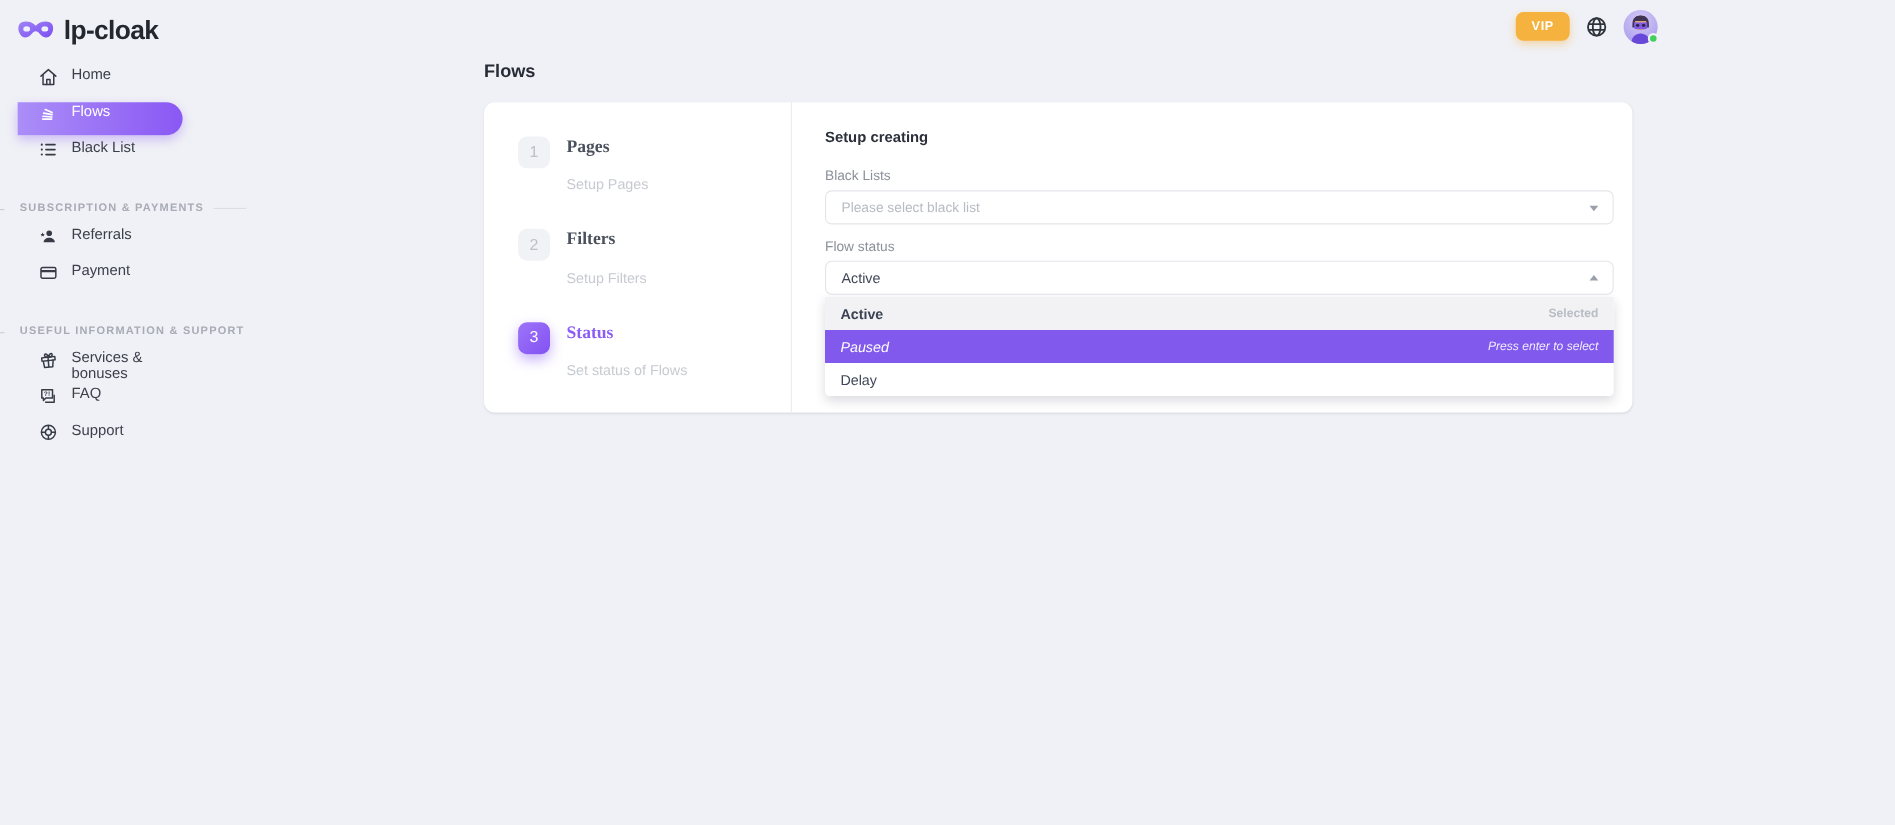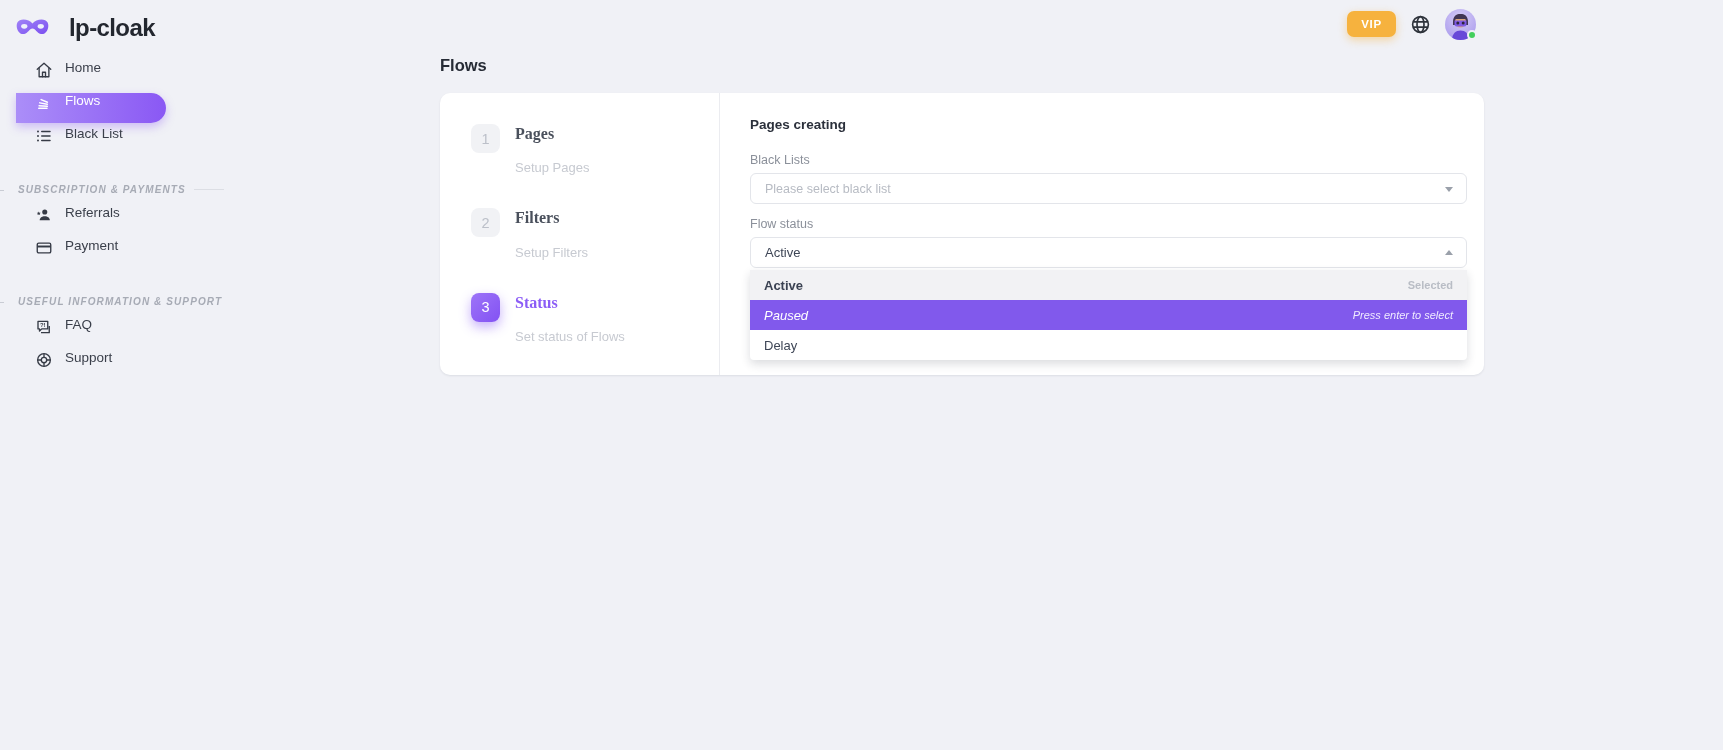--- a/index.html
+++ b/index.html
@@ -10,21 +10,21 @@
     color:#2c313c;
     overflow:hidden;
     position:relative;
   }
 
   
   .sidebar {
     position:absolute; left:0; top:0; width:182px; height:750px;
     background:#f0f1f6;
   }
-  .logo-row { display:flex; align-items:center; gap:20px; padding:11px 0 0 16px; height:44px; }
+  .logo-row { display:flex; align-items:center; gap:9px; padding:11px 0 0 16px; height:44px; }
   .logo-mark { width:33px; height:22px; display:block; }
   .logo-text { font-size:24px; font-weight:800; color:#23272f; letter-spacing:-0.6px; }
 
   .nav { margin-top:16px; }
   .nav-item {
     display:flex; align-items:flex-start; gap:12px;
     height:30px; padding-left:18px; margin:3px 16px;
     font-size:13.5px; color:#3a3f4a; cursor:pointer;
   }
   .nav-item .nicon { width:19px; height:19px; flex:0 0 19px; color:#363b46; display:flex; align-items:center; justify-content:center; }
@@ -34,28 +34,28 @@
     color:#ffffff; font-weight:500;
     box-shadow:0 4px 10px rgba(138,88,244,0.35);
   }
   .nav-item.active .nicon { color:#ffffff; }
 
   .section-head {
     position:relative;
     display:flex; align-items:center; gap:8px;
     margin:28px 0 10px 0; padding-left:18px;
     font-size:10px; font-weight:600; letter-spacing:1.1px;
-    color:#a7abb5; text-transform:uppercase; white-space:nowrap;font-style:italic;
+    color:#a7abb5; text-transform:uppercase; white-space:nowrap;
   }
   .section-head::before { content:""; position:absolute; left:0; top:50%; width:4px; height:1px; background:#c9ccd4; }
   .section-head .tail { flex:0 0 auto; width:30px; height:1px; background:#dcdee4; }
 
   
   .top-controls {
-    position:absolute; top:4px; left:432px; width:1044px; height:40px;
+    position:absolute; top:4px; left:463px; width:1044px; height:40px;
     display:flex; align-items:center; justify-content:flex-end; gap:14px;
   }
   .vip-btn {
     width:49px; height:26px; border:none; border-radius:7px;
     background:#f6b23e; color:#ffffff; font-weight:700; font-size:11.5px;
     letter-spacing:0.6px; cursor:pointer; font-family:inherit;
     box-shadow:0 3px 8px rgba(246,178,62,0.45);
   }
   .globe-btn { width:21px; height:21px; color:#2e333b; cursor:pointer; display:flex; }
   .avatar-wrap { position:relative; width:31px; height:31px; cursor:pointer; }
@@ -202,20 +202,31 @@
             <path d="M3 10h18" stroke-width="2.6"></path>
           </svg>
       </span>
       <span>Payment</span>
     </div>
 
     <div class="section-head">
       <span>USEFUL INFORMATION &amp; SUPPORT</span>
     </div>
 
+    <div class="nav-item">
+      <span class="nicon">
+        <svg viewBox="0 0 24 24" width="18" height="18" fill="none" stroke="currentColor" stroke-width="1.8" stroke-linejoin="round">
+            <rect x="4" y="9" width="16" height="4" transform="rotate(-6 12 11)"></rect>
+            <path d="M6 13.5l1 7.5h10l1-9" transform="rotate(-4 12 16)"></path>
+            <path d="M12 9.5V21" transform="rotate(-5 12 15)"></path>
+            <path d="M12 9 C9 9 6.5 7.5 7.5 5.5 C8.5 3.8 11 5 12 9 C13 5 15.5 3.8 16.5 5.5 C17.5 7.5 15 9 12 9 Z" transform="rotate(-6 12 7)"></path>
+          </svg>
+      </span>
+      <span>Services &amp; bonuses</span>
+    </div>
 
     <div class="nav-item">
       <span class="nicon">
         <svg viewBox="0 0 24 24" width="18" height="18" fill="none" stroke="currentColor" stroke-width="1.8" stroke-linejoin="round">
             <path d="M4 4.5h13v10H9l-3 3v-3H4z"></path>
             <path d="M8 19.5h11v-9"></path>
             <text x="6.5" y="12.5" font-size="8" font-weight="bold" fill="currentColor" stroke="none" font-family="'Liberation Sans',sans-serif">?!</text>
           </svg>
       </span>
       <span>FAQ</span>
@@ -282,21 +293,21 @@
       <div class="step active">
         <div class="step-badge">3</div>
         <div>
           <div class="step-title">Status</div>
           <div class="step-sub">Set status of Flows</div>
         </div>
       </div>
     </div>
 
     <div class="form-panel">
-      <h2 class="form-heading">Pages creating</h2>
+      <h2 class="form-heading">Setup creating</h2>
 
       <div class="field-group">
         <div class="field-label">Black Lists</div>
         <div class="select-box">
           <span class="placeholder">Please select black list</span>
           <span class="caret down"></span>
         </div>
       </div>
 
       <div class="field-group">

